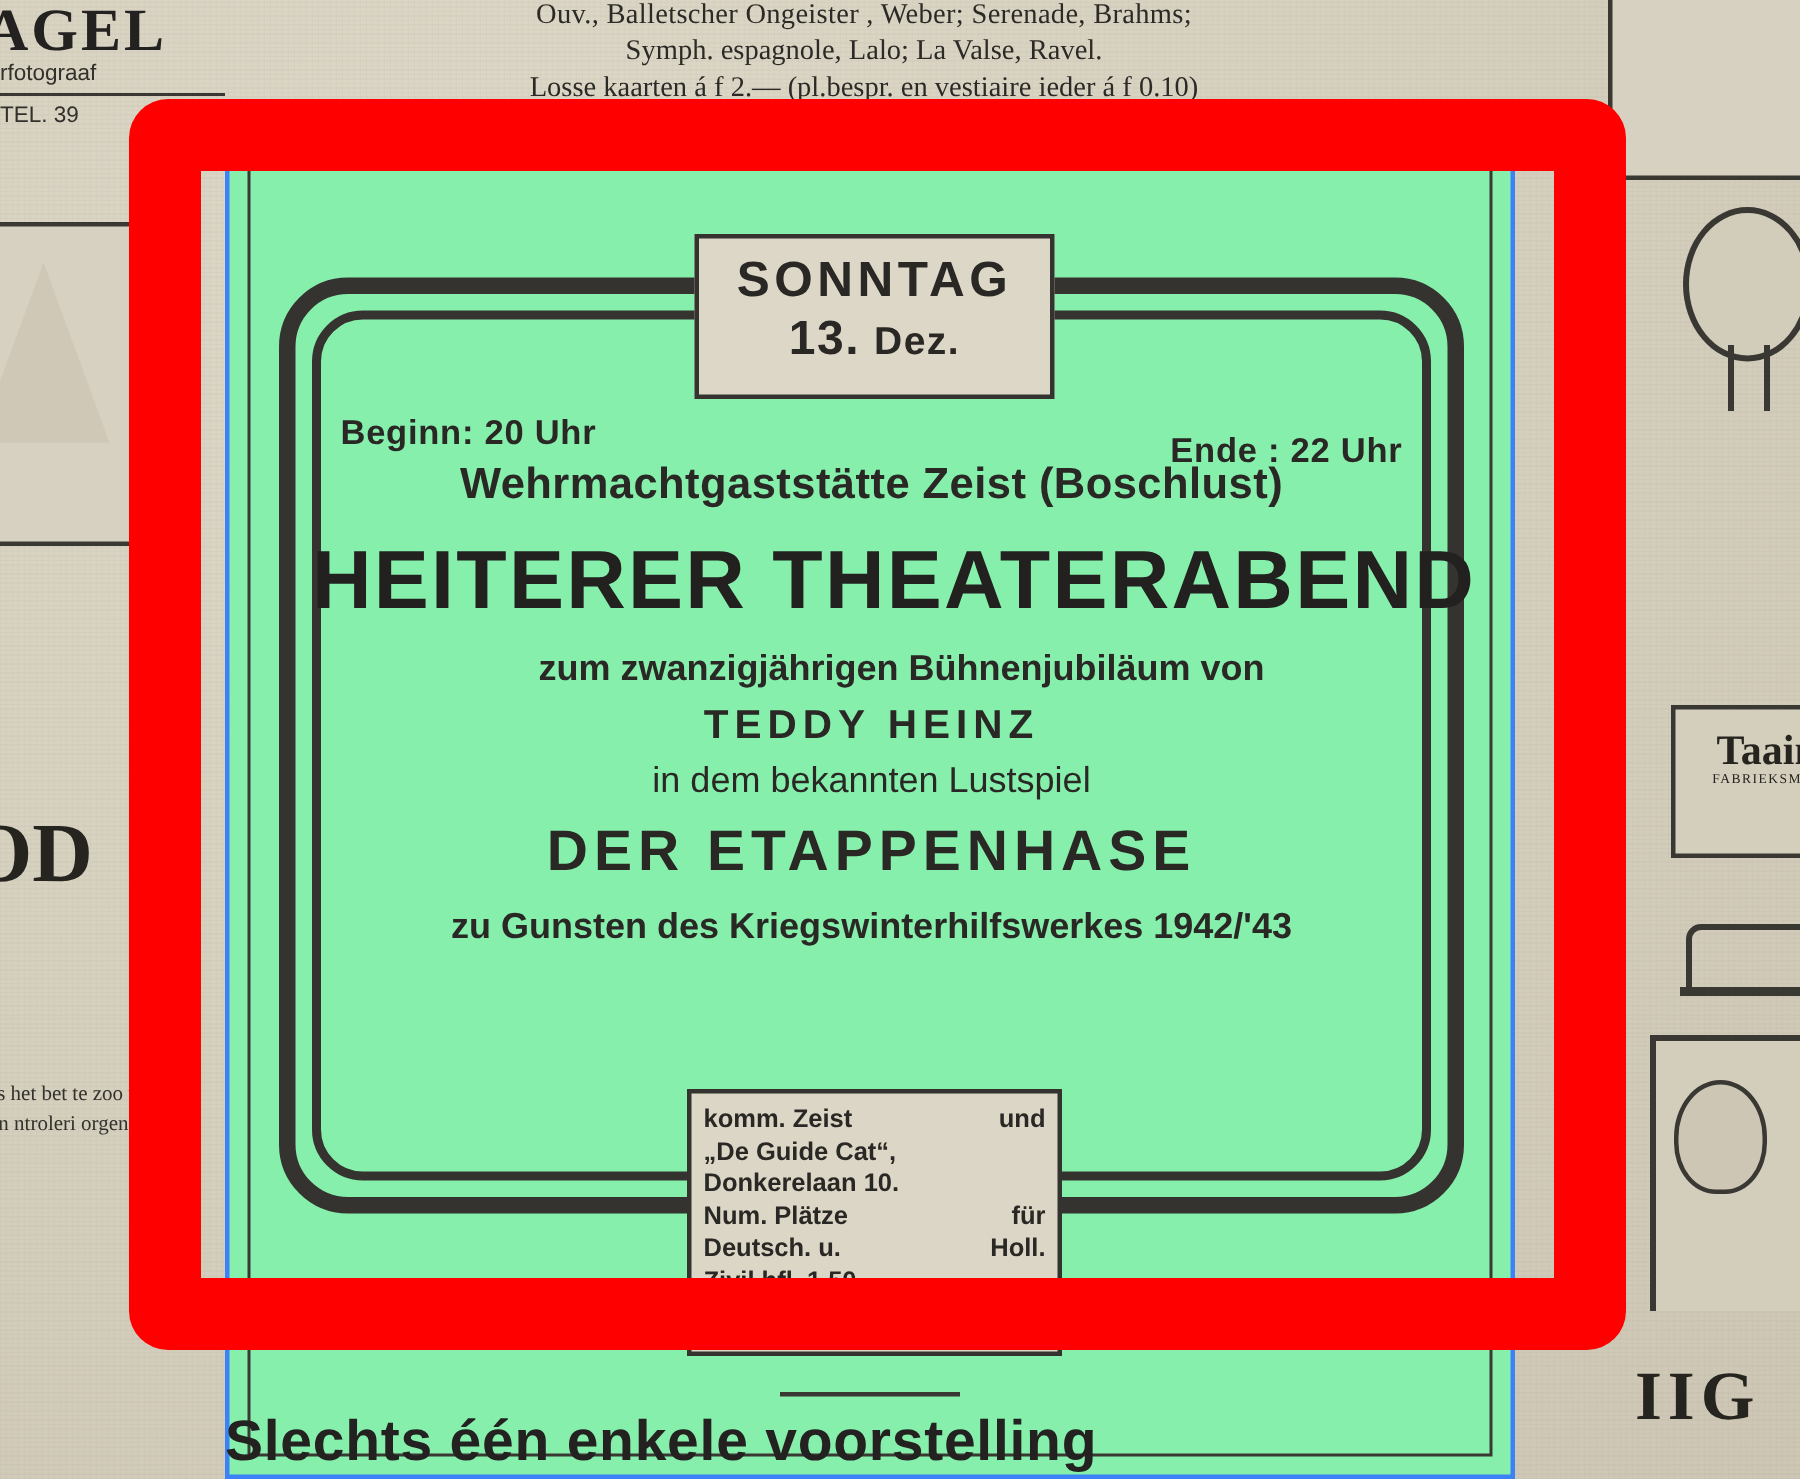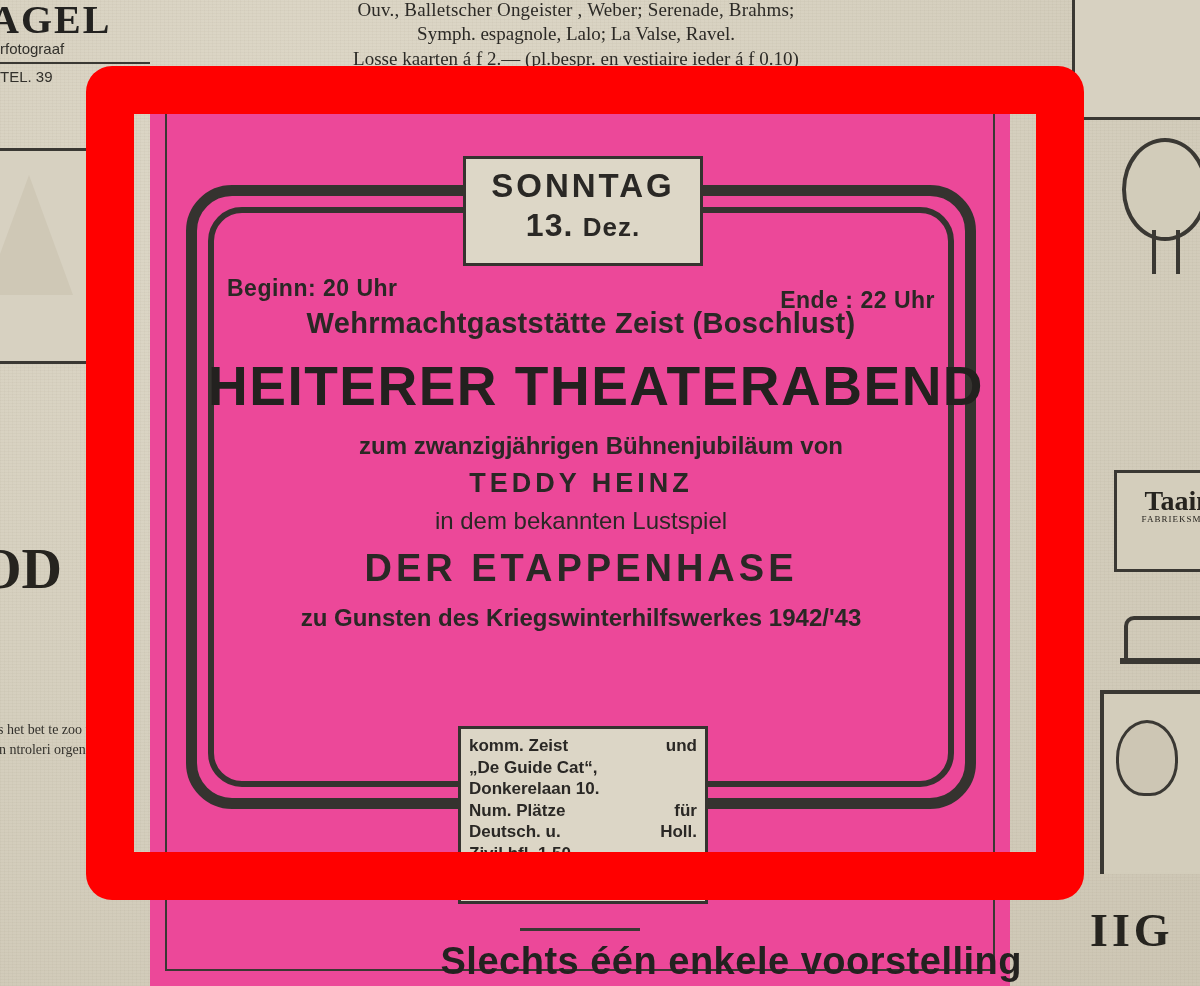--- a/index.html
+++ b/index.html
@@ -72,22 +72,22 @@
   .tct2 { font-size: 19px; }
   .tct3 { font-size: 19px; }
 
   
   .ad-outer {
     position: absolute;
     left: 150px;
     top: 96px;
     width: 860px;
     height: 890px;
-    background: #ec4899;
-    border: 3px solid #ec4899;
+    background: #86efac;
+    border: 3px solid #3b82f6;
     box-sizing: border-box;
   }
   .ad-inner {
     position: absolute;
     left: 12px; top: 12px; right: 12px; bottom: 12px;
     border: 2px solid #3a3833;
     box-sizing: border-box;
   }
 
   
@@ -248,23 +248,23 @@
     color: #2a2825;
   }
   .phone-rule {
     position: absolute;
     left: 520px; top: 928px;
     width: 120px;
     border-top: 3px solid #3a3833;
   }
   .tagline {
     position: absolute;
-    left: 162px; top: 940px;
+    left: 150px; top: 940px;
     width: 860px;
-    text-align: right;
+    text-align: left;
     font-family: "Liberation Sans", sans-serif;
     font-weight: bold;
     font-size: 38px;
     letter-spacing: .5px;
     color: #232220;
     white-space: nowrap;
   }
 
   
   .left-col {

